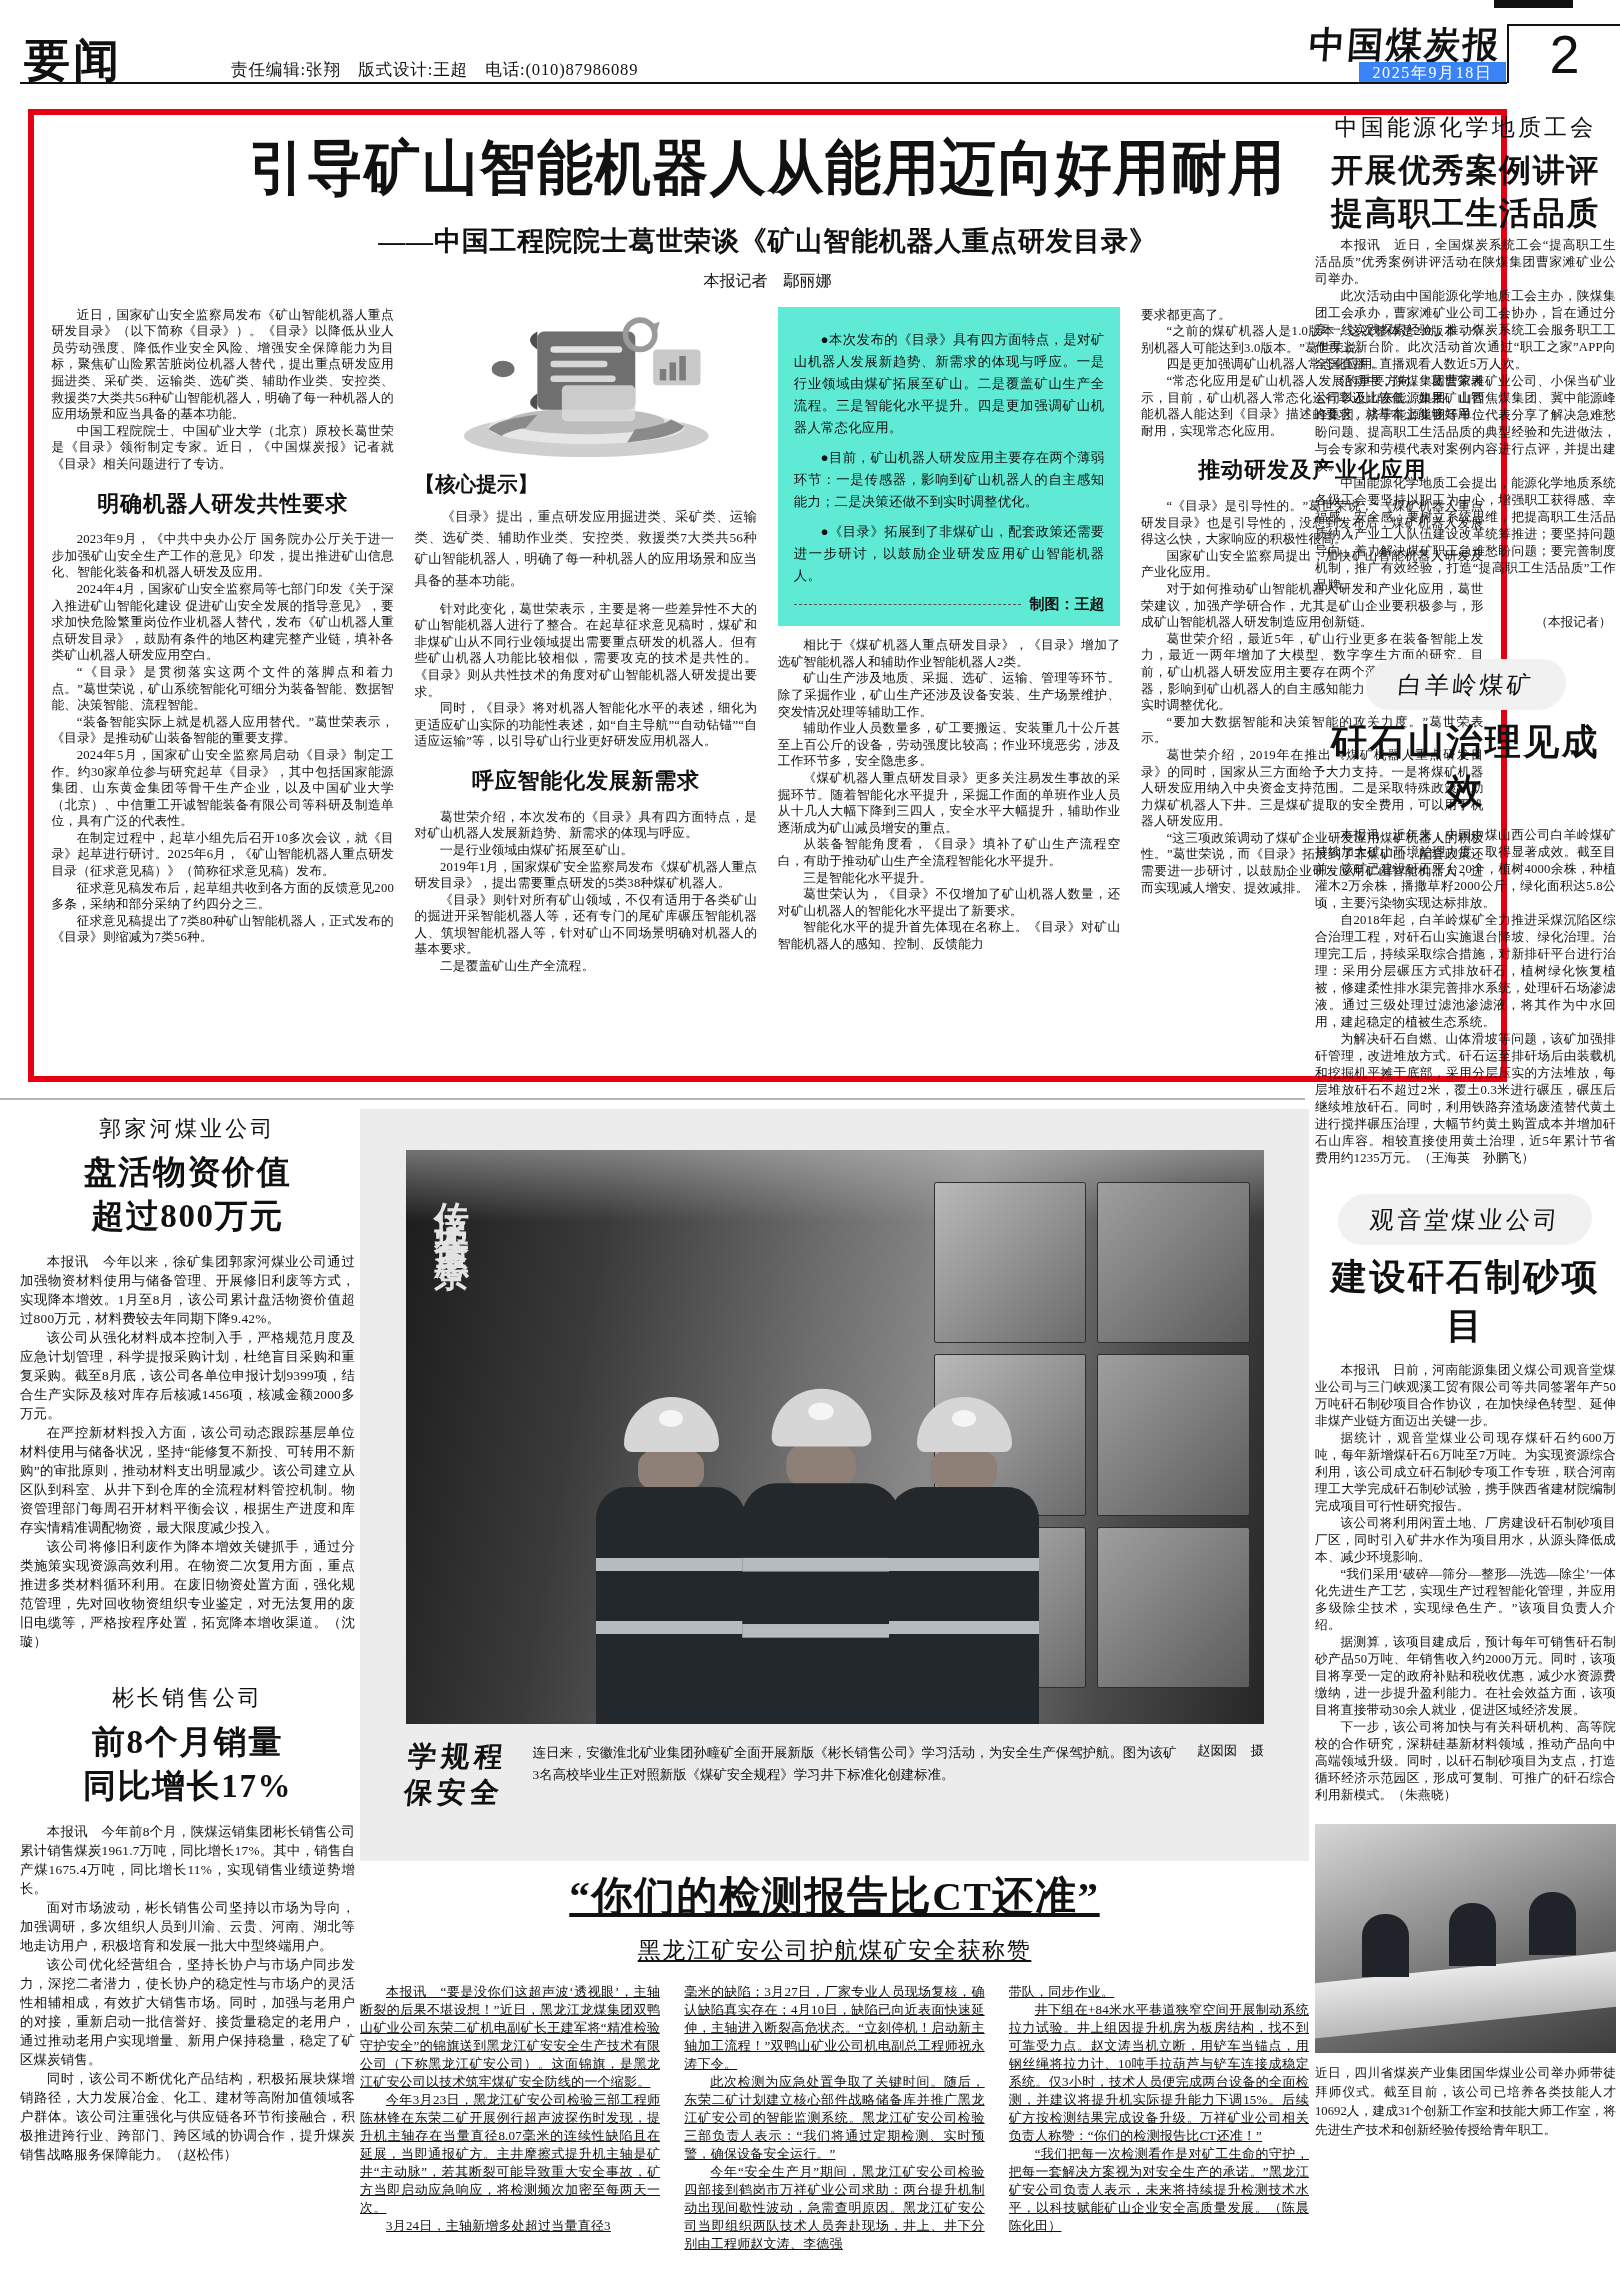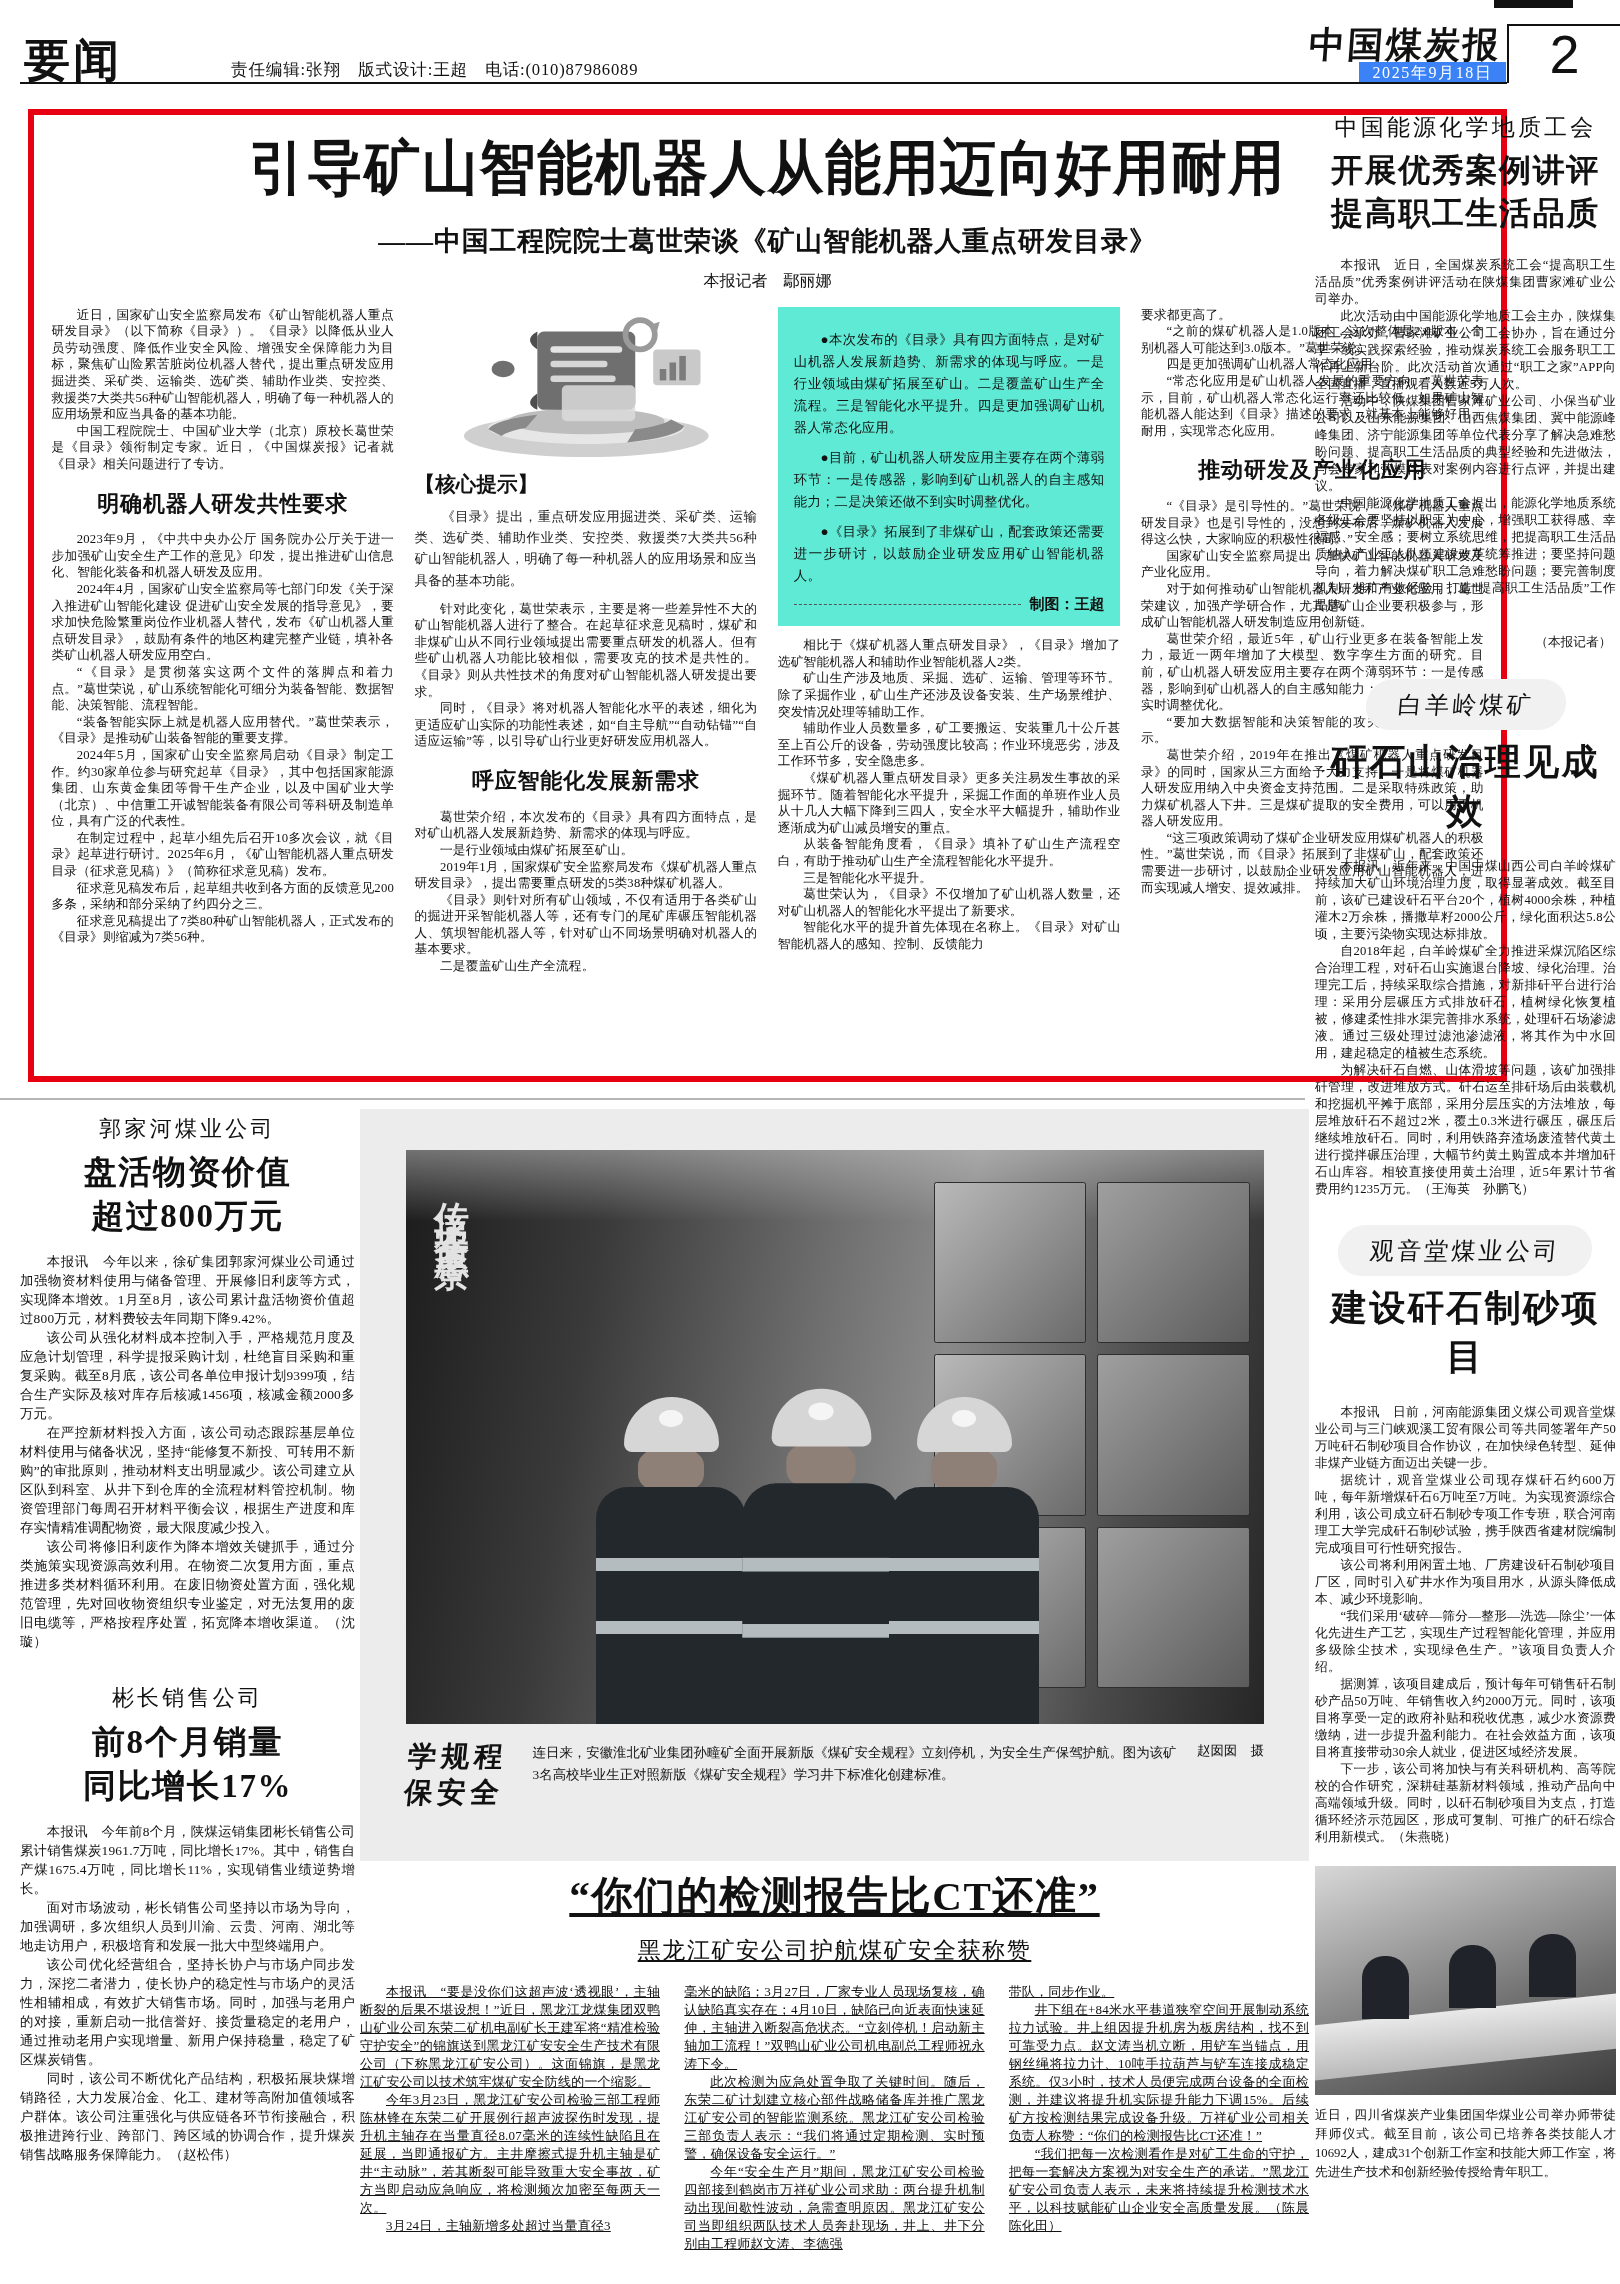--- a/index.html
+++ b/index.html
@@ -94,21 +94,21 @@
   .ct-cols { display:flex; gap:24px; margin-top:17.4px; height:285px; overflow:hidden; }
   .ct-cols .col p { font-size:13px; line-height:18px; }
 
   
   #sidebar { position:absolute; left:1315px; top:112px; width:301px; height:2172px; overflow:hidden; }
   #sidebar .kicker { font-size:23px; }
   #sidebar .headline2 div { font-size:32px; line-height:43px; }
   .pill { display:block; width:fit-content; margin:0 auto 8px; background:#f1f1f1; border-radius:27px;
           padding:9.5px 32px; font-size:24px; letter-spacing:3.2px; transform:skewX(-5deg); }
   .headline1 { text-align:center; font-size:36px; font-weight:bold; letter-spacing:2.4px; margin:4.7px 0 11px; }
-  #sidebar .body { margin-top:22px;font-family:Liberation Serif, serif; }
+  #sidebar .body { margin-top:2px;font-family:Liberation Serif, serif; }
   #sidebar .body p { font-size:12.7px; line-height:17px; }
   .sig-right { text-align:right; font-size:12.7px; line-height:17.4px; padding-right:4.7px;margin-top:20px; }
   .sb-gap { height:27px; }
   .sb-photo { margin-top:20.6px; width:100%; height:229px; position:relative; overflow:hidden;
               background:linear-gradient(160deg,#d8d8d8 0%,#a5a5a5 30%,#6f6f6f 62%,#3c3c3c 100%); }
   .sb-photo .table { position:absolute; left:-16px; bottom:32px; width:120%; height:55px;
               background:linear-gradient(180deg,#e9e9e9,#b9b9b9); transform:rotate(-6deg); }
   .sb-photo .p1,.sb-photo .p2,.sb-photo .p3 { position:absolute; width:47px; height:63px; background:#20242a;
               border-radius:22px 22px 0 0; bottom:76px; }
   .sb-photo .p1{ left:47px; } .sb-photo .p2{ left:134px; bottom:87px;} .sb-photo .p3{ left:214px; bottom:98px;}
@@ -298,21 +298,21 @@
         <div class="helmet"></div>
           <div class="face"></div>
           <div class="torso"></div>
       </div>
     </div>
     <div class="caption-row">
       <div class="calligraphy">
           <div>学规程</div>
           <div>保安全</div>
         </div>
-      <div class="photo-caption">连日来，安徽淮北矿业集团孙疃矿全面开展新版《煤矿安全规程》立刻停机，为安全生产保驾护航。图为该矿3名高校毕业生正对照新版《煤矿安全规程》学习井下标准化创建标准。</div>
+      <div class="photo-caption">连日来，安徽淮北矿业集团孙疃矿全面开展新版《彬长销售公司》学习活动，为安全生产保驾护航。图为该矿3名高校毕业生正对照新版《煤矿安全规程》学习井下标准化创建标准。</div>
       <div class="photo-credit">赵囡囡　摄</div>
     </div>
   </section>
 
   <section id="ct-article">
     <h2 class="ct-headline">“你们的检测报告比CT还准”</h2>
     <div class="ct-subtitle">黑龙江矿安公司护航煤矿安全获称赞</div>
     <div class="ct-cols">
       <div class="col">
         <div>

